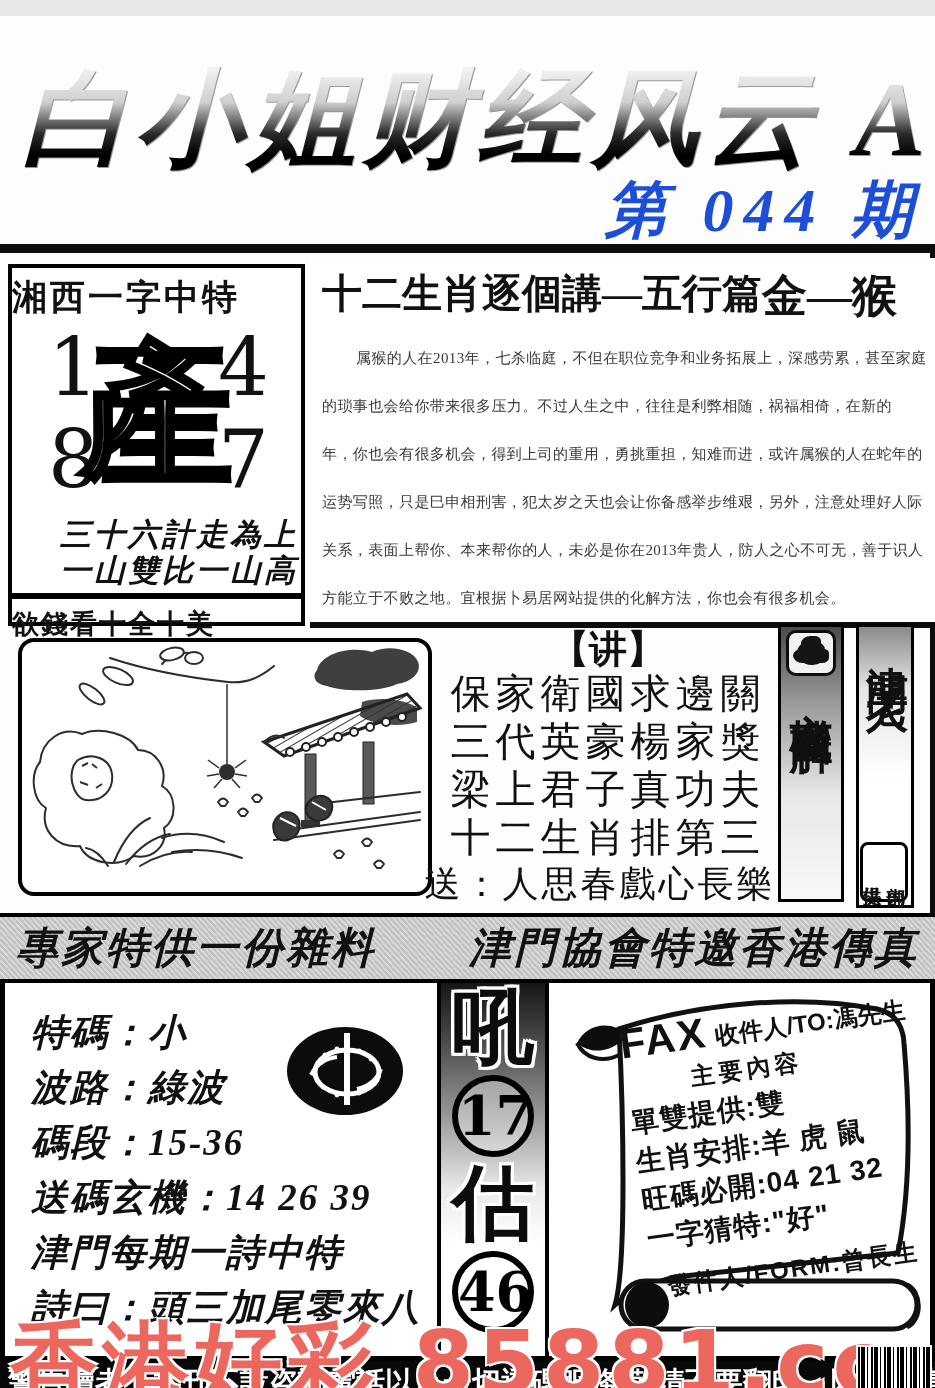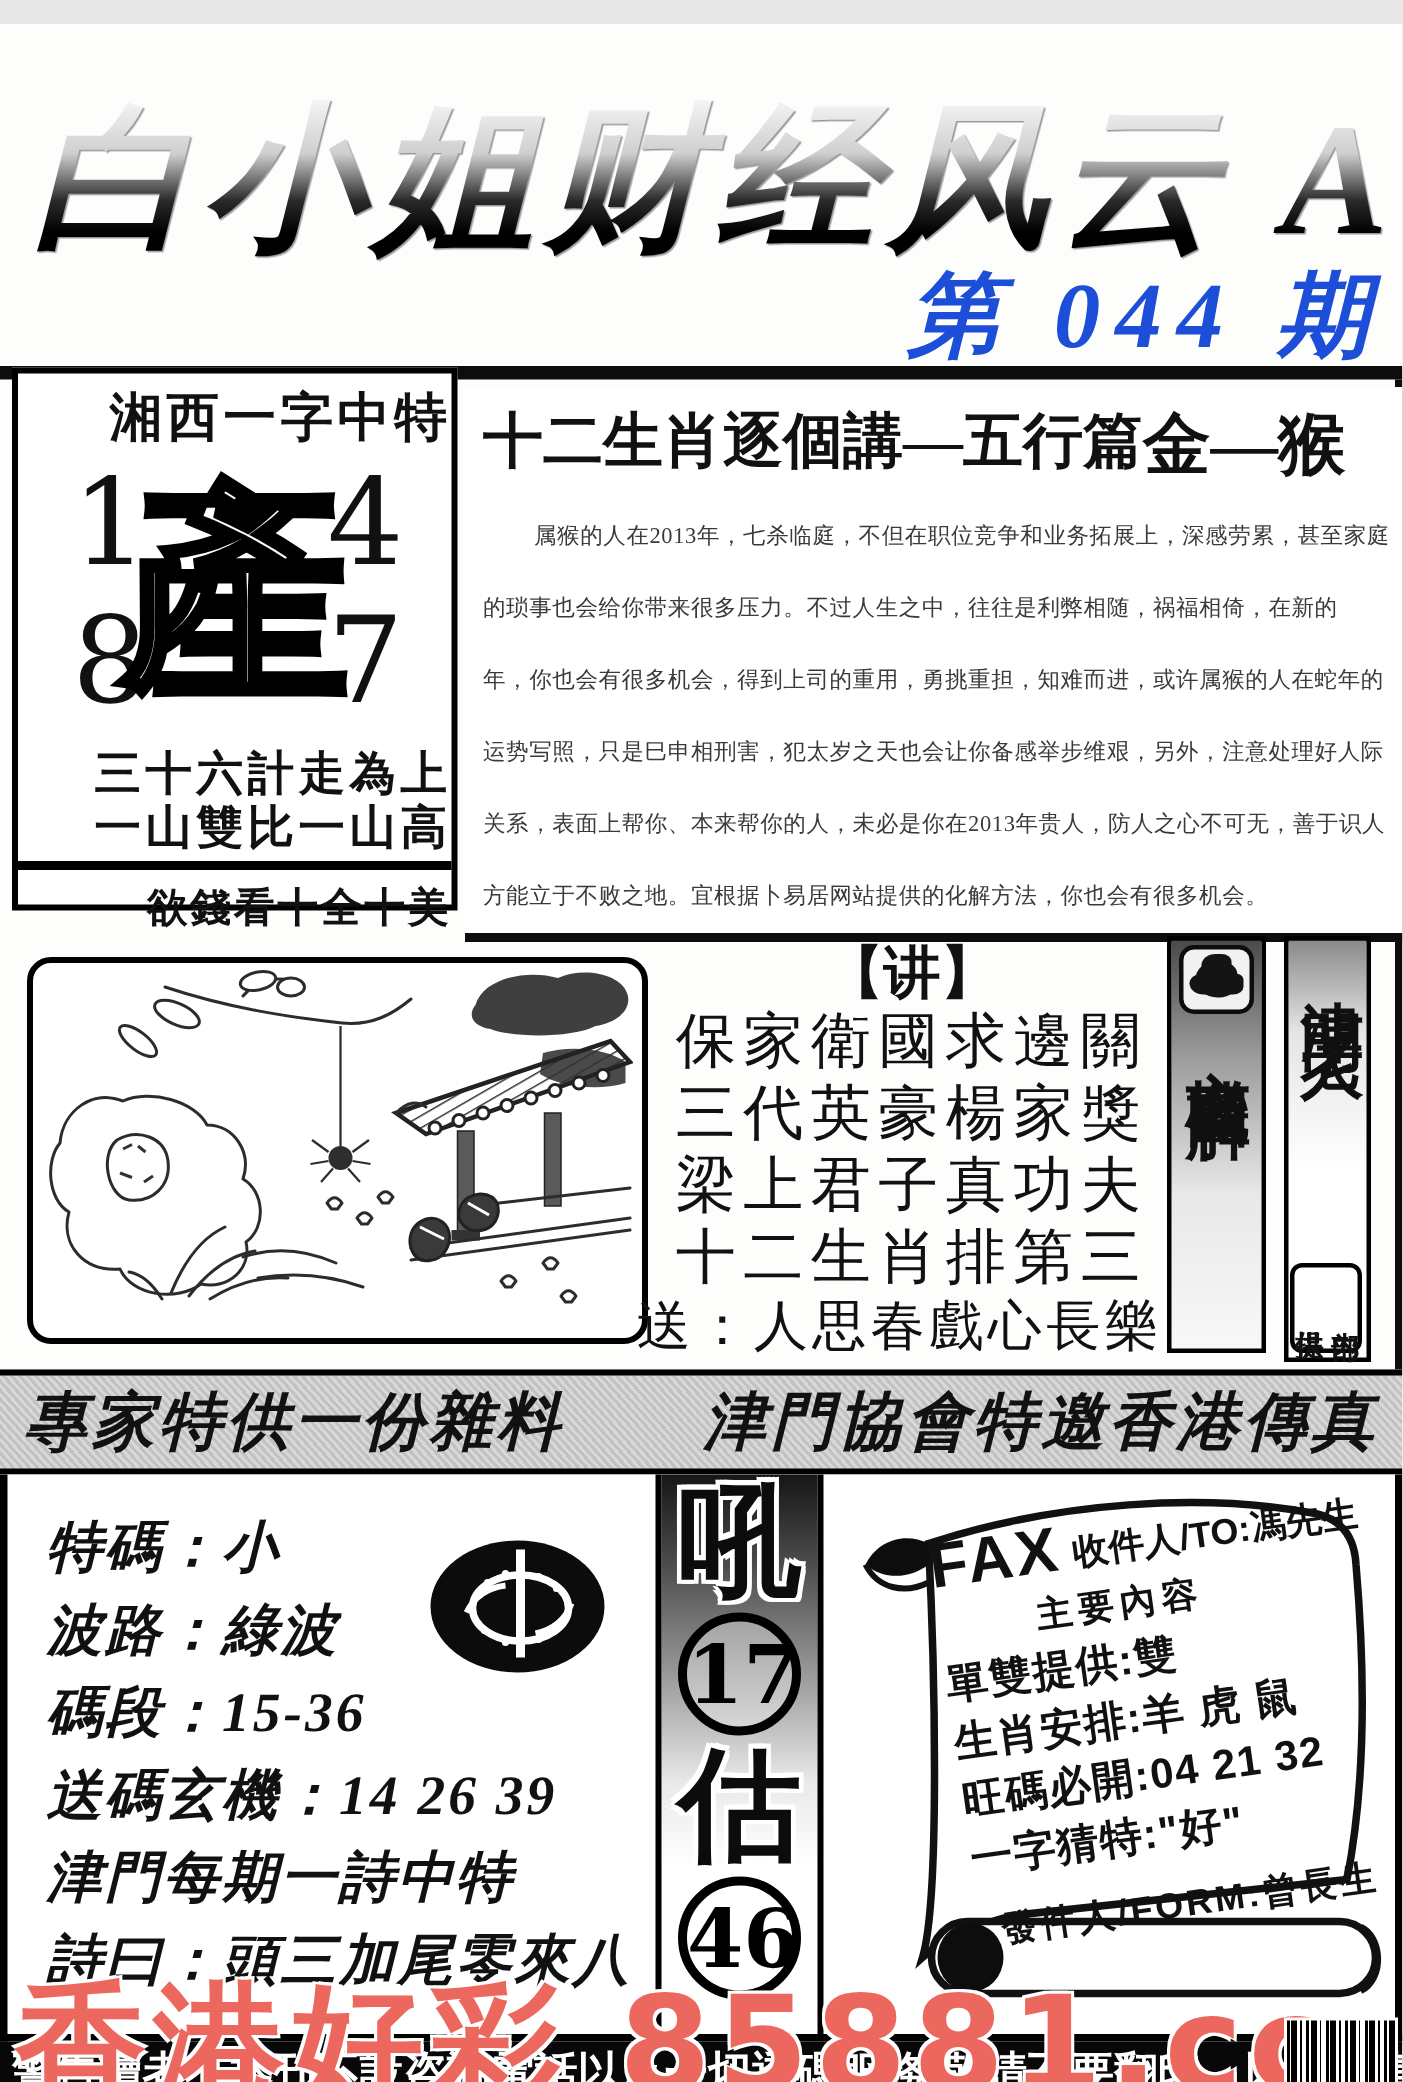--- a/index.html
+++ b/index.html
@@ -11,30 +11,30 @@
          font-style:italic;letter-spacing:8px;white-space:nowrap;
          background:linear-gradient(180deg,#ffffff 6%,#cfcfcf 38%,#2a2a2a 60%,#000 75%);
          -webkit-background-clip:text;background-clip:text;color:transparent;
          filter:drop-shadow(1px 1px 0 #999);}
   .issue{position:absolute;right:12px;top:152px;font-size:62px;font-weight:900;font-style:italic;
          letter-spacing:10px;color:#1d4ed8;}
   .rule{position:absolute;left:0;top:228px;width:935px;height:9px;background:#0d0d0d;}
   .right-edge{position:absolute;right:0;top:237px;width:5px;height:660px;background:#0d0d0d;}
 
   
-  .fortune-box{position:absolute;left:8px;top:229px;width:297px;height:362px;border:4px solid #000;
-               box-sizing:border-box;text-align:right;background:#fff;}
+  .fortune-box{position:absolute;left:8px;top:248px;width:297px;height:362px;border:4px solid #000;
+               box-sizing:border-box;text-align:left;background:#fff;}
   .fb-heading{margin-top:6px;font-size:35px;font-weight:800;letter-spacing:3px;}
   .fb-grid{position:relative;height:196px;}
   .fb-num{position:absolute;font-family:"DejaVu Serif",serif;font-size:80px;line-height:90px;font-weight:500;}
   .fb-num.tl{left:36px;top:2px;} .fb-num.tr{right:32px;top:2px;}
   .fb-num.bl{left:36px;top:94px;} .fb-num.br{right:32px;top:94px;}
   .fb-center{position:absolute;left:50%;top:50%;transform:translate(-50%,-52%);
              font-size:152px;font-weight:700;color:#fff;-webkit-text-stroke:5px #000;}
-  .fb-line{font-size:31px;font-weight:800;letter-spacing:3px;line-height:36px;}
+  .fb-line{font-size:31px;font-weight:800;font-style:italic;letter-spacing:3px;line-height:36px;padding-left:48px;}
   .fb-footer{border-top:6px solid #000;margin-top:4px;padding-top:7px;font-size:27px;
              font-weight:700;letter-spacing:2px;}
 
   
   .zodiac{position:absolute;left:310px;top:242px;width:625px;height:370px;box-sizing:border-box;
           border-bottom:6px solid #0d0d0d;padding:8px 10px 0 12px;background:#fff;}
   .z-head{display:flex;justify-content:flex-start;align-items:flex-start;}
   .z-title{font-size:40px;font-weight:900;letter-spacing:0px;white-space:nowrap;}
   .z-tag{font-size:45px;font-weight:900;margin-right:18px;white-space:nowrap;}
   .z-body{margin-top:8px;color:#3a3a3a;}

